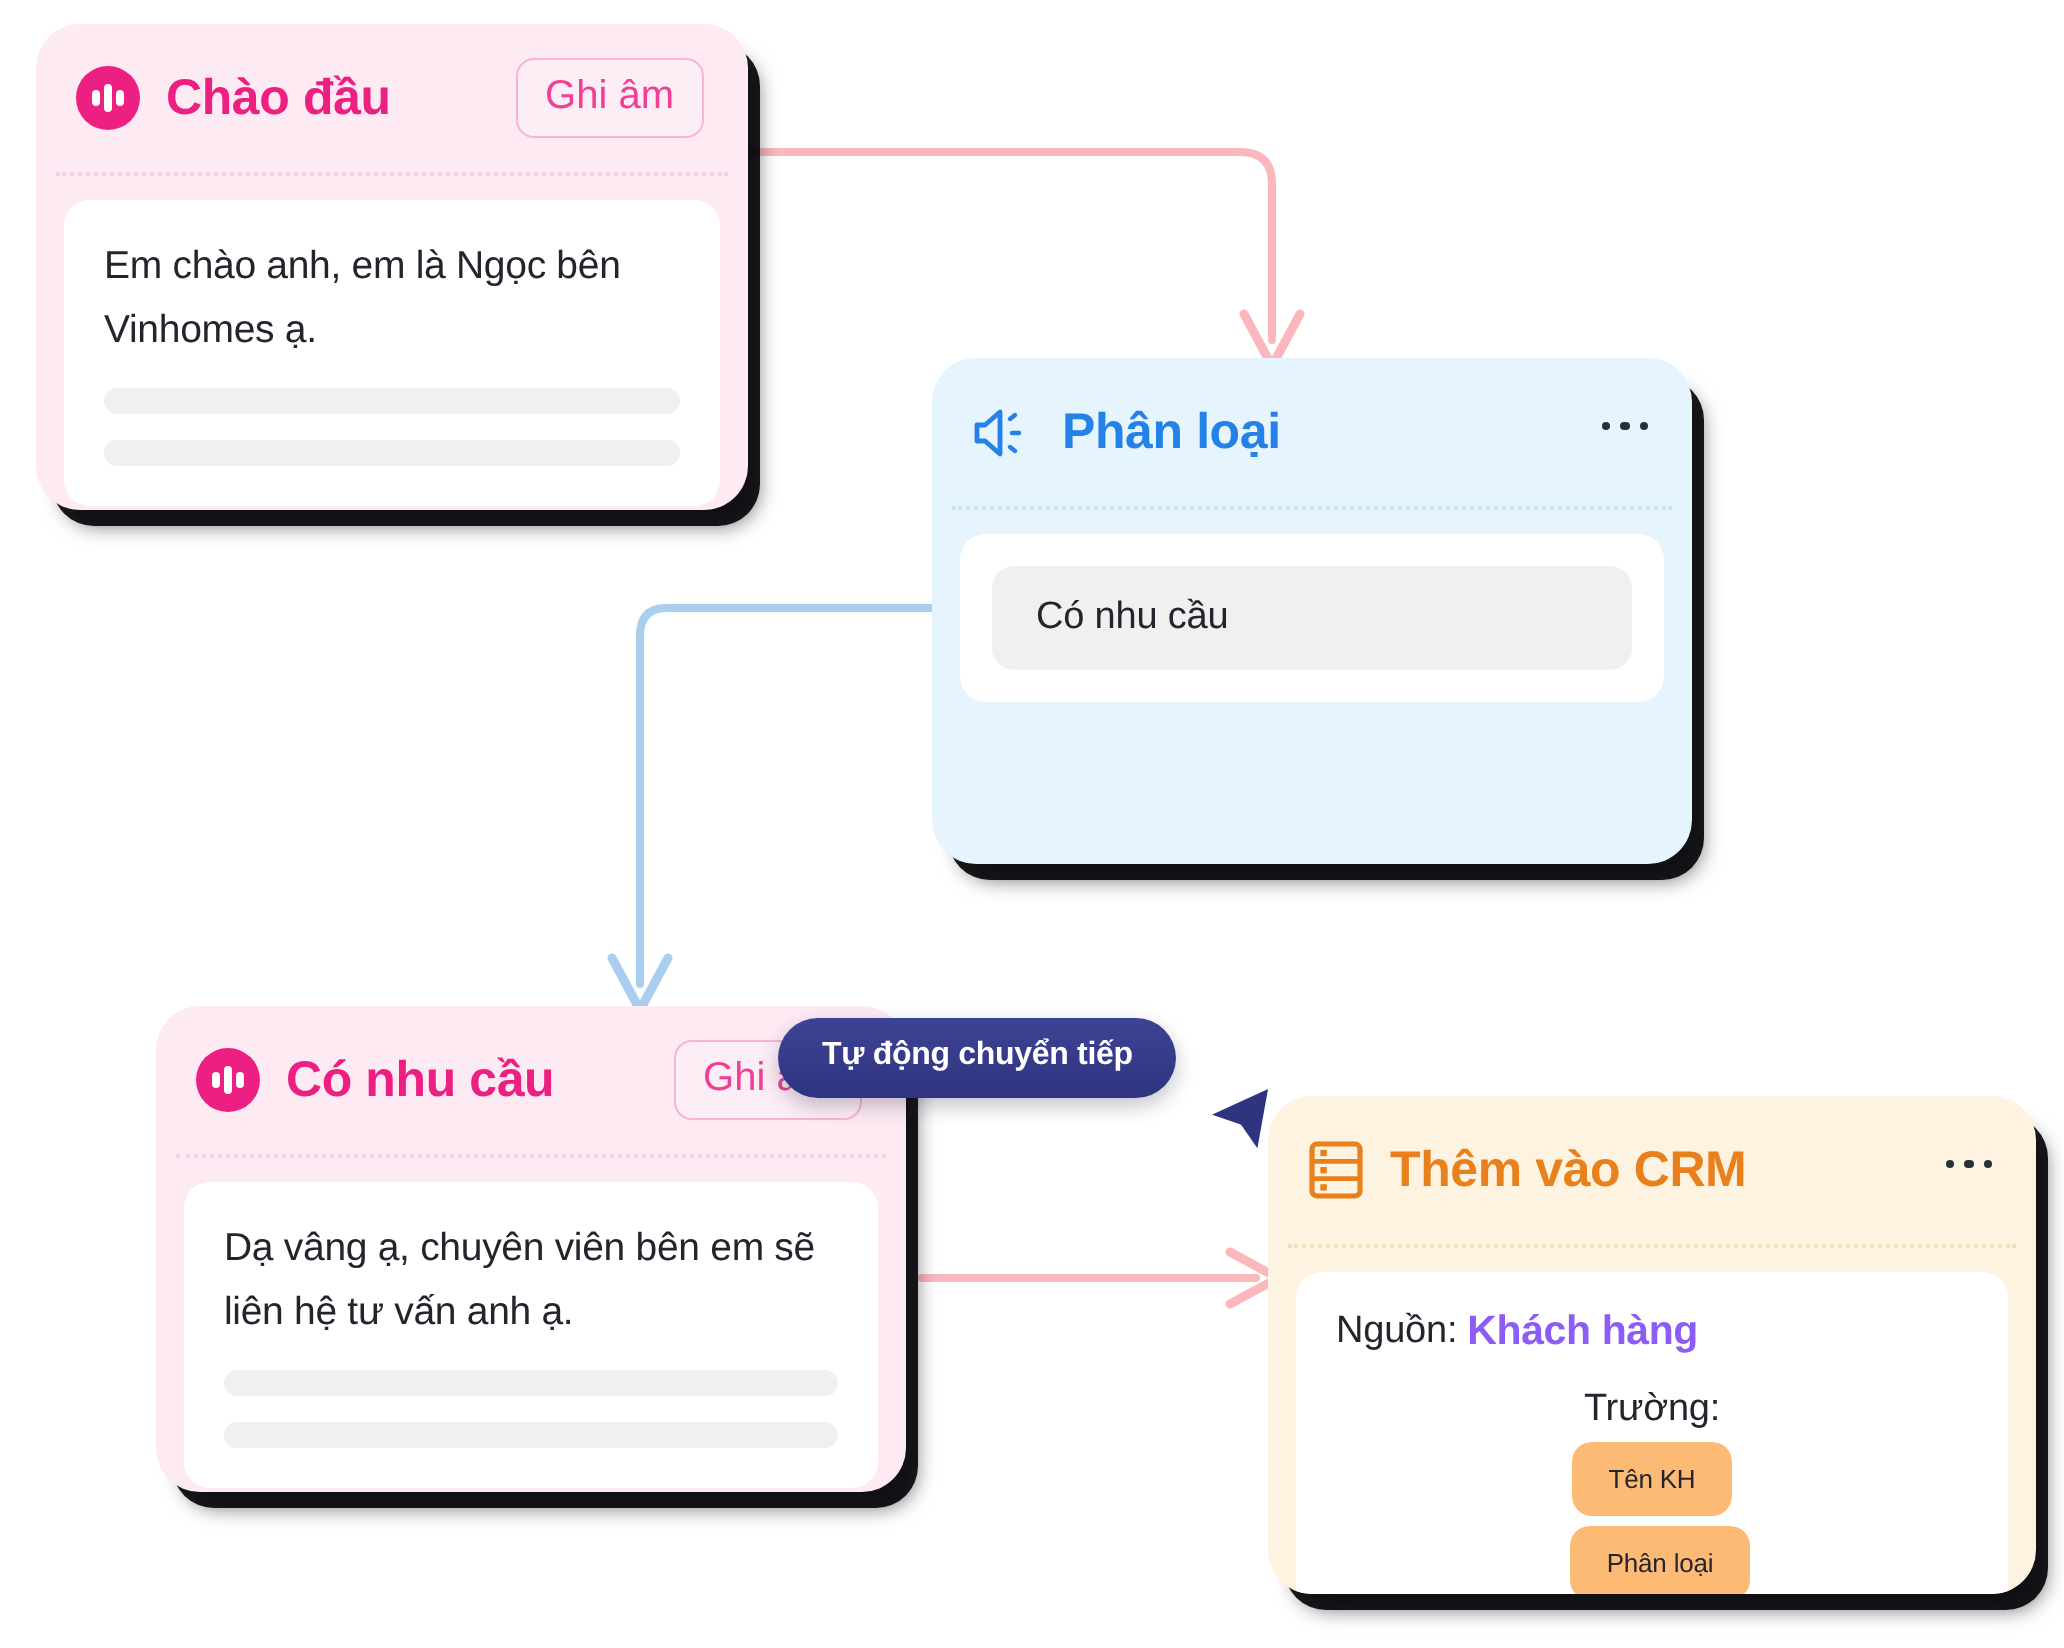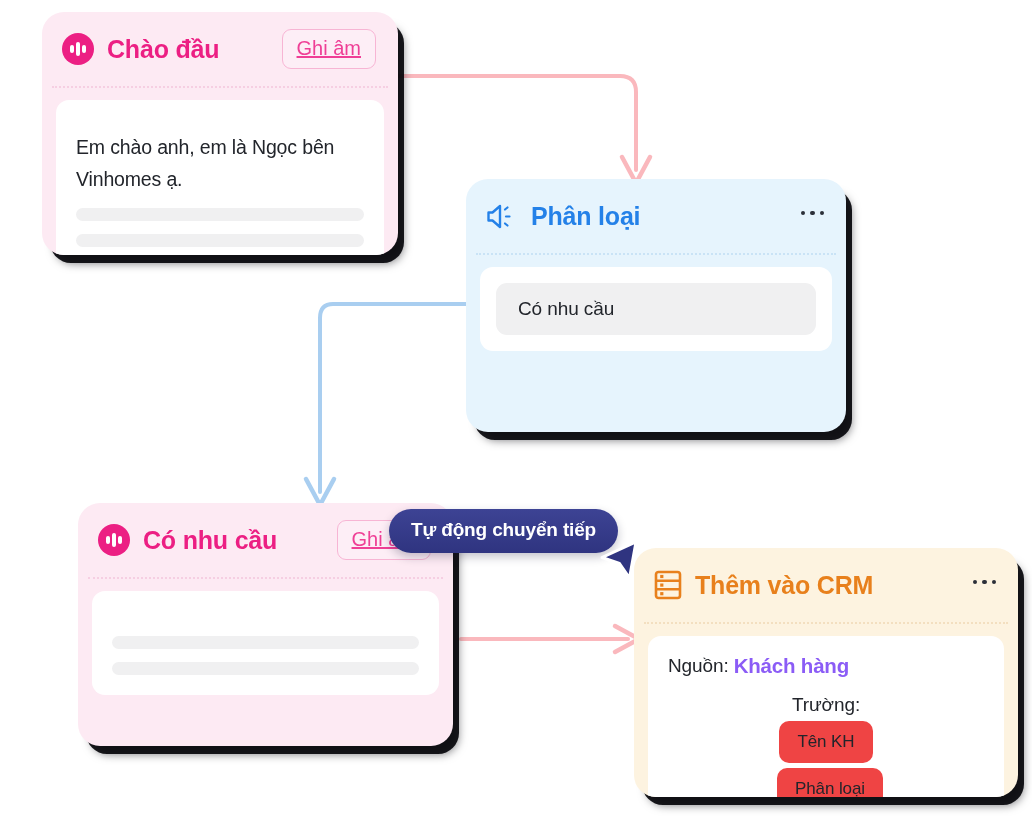--- a/index.html
+++ b/index.html
@@ -34,21 +34,21 @@
   }
   .divider {
     height: 0;
     margin: 0 10px;
     border-top: 2px dotted rgba(160,150,160,.33);
   }
   .card-body {
     background: #ffffff;
     border-radius: 13px;
     margin: 12px 14px 16px 14px;
-    padding: 32px 20px 20px 20px;
+    padding: 18px 20px 20px 20px;
   }
   .msg {
     font-size: 19.5px;
     line-height: 1.62;
     color: #22252b;
     letter-spacing: -.15px;
   }
   .skel { height: 13px; border-radius: 7px; background: #f0f0f1; margin-top: 13px; }
   .skel.s1 { width: 100%; }
   .skel.s2 { width: 100%; }
@@ -69,36 +69,34 @@
   }
   .wave-icon b { display:block; width: 3.6px; background:#fff; border-radius: 2px; }
   .wave-icon b.a { height: 8px; }
   .wave-icon b.b { height: 14px; }
   .wave-icon b.c { height: 8px; }
 
   
   #card-greeting {
     left: 18px; top: 12px; width: 356px; height: 243px;
     background: #fdeaf3;
-    margin-left: 24px;
   }
   #card-greeting .card-title { color: #ec1f83; }
   #card-greeting .divider { border-top-color: #f6cfe2; }
   .rec-btn {
     margin-left: auto;
     border: 1.6px solid #f7b5d4;
     background: #fdeef6;
     color: #ef3f96;
     font-size: 20px;
     border-radius: 9px;
     padding: 7px 14px 8px;
     white-space: nowrap;
     font-family: "Liberation Sans", sans-serif;
     cursor: pointer;
-    text-decoration: underline;
   }
 
   
   #card-classify {
     left: 466px; top: 179px; width: 380px; height: 253px;
     background: #e6f4fd;
   }
   #card-classify .card-title { color: #2481e8; }
   #card-classify .divider { border-top-color: #c9e3f6; }
   #card-classify .card-body { padding: 16px 16px; }
@@ -127,37 +125,37 @@
     background: #fdf3e0;
   }
   #card-crm .card-title { color: #e8801c; }
   #card-crm .divider { border-top-color: #f3dfc0; }
   #card-crm .card-body { padding: 18px 20px 20px; }
   .crm-row { display: flex; align-items: center; gap: 5px; }
   .crm-row + .crm-row { margin-top: 16px; flex-direction: column; }
   .crm-label { font-size: 19px; color: #22252b; letter-spacing: -.1px; }
   .crm-value { font-size: 20.5px; font-weight: 700; color: #8b5cf6; letter-spacing: -.2px; }
   .crm-pill {
-    background: #ef4444;
+    background: #fdba74;
     border-radius: 10px;
-    font-size: 17px;
+    font-size: 13px;
     color: #22252b;
     padding: 11px 18px;
     letter-spacing: -.1px;
   }
   .crm-pill + .crm-pill { margin-left: 8px; }
   .db-icon { width: 28px; height: 30px; flex: 0 0 auto; }
 
   
   #tooltip {
     position: absolute;
     left: 389px; top: 509px;
     background: linear-gradient(180deg, #3d4394 0%, #2f3480 100%);
     color: #ffffff;
-    font-size: 19px;
+    font-size: 16px;
     font-weight: 700;
     letter-spacing: -.15px;
     padding: 10px 22px 12px;
     border-radius: 24px;
     white-space: nowrap;
     box-shadow: 0 4px 10px rgba(20,20,50,.25);
     z-index: 30;
   }
   #cursor { position: absolute; left: 596px; top: 533px; width: 52px; height: 52px; z-index: 31; }
 
@@ -225,20 +223,21 @@
       <span class="wave-icon">
         <b class="a"></b>
           <b class="b"></b>
           <b class="c"></b>
       </span>
       <span class="card-title">Có nhu cầu</span>
       <button class="rec-btn">Ghi âm</button>
     </div>
     <div class="divider"></div>
     <div class="card-body">
+      <div class="msg">Dạ vâng ạ, chuyên viên bên em sẽ liên hệ tư vấn anh ạ.</div>
       <div class="skel s1"></div>
       <div class="skel s2"></div>
     </div>
   </div>
 
   <div class="card" id="card-crm">
     <div class="card-head">
       <svg class="db-icon" viewBox="0 0 28 30">
         <rect x="2" y="2" width="24" height="26" rx="2.5" fill="none" stroke="#e8801c" stroke-width="2.6"></rect>
         <path d="M2 10.7 H26 M2 19.3 H26" stroke="#e8801c" stroke-width="2.4"></path>

